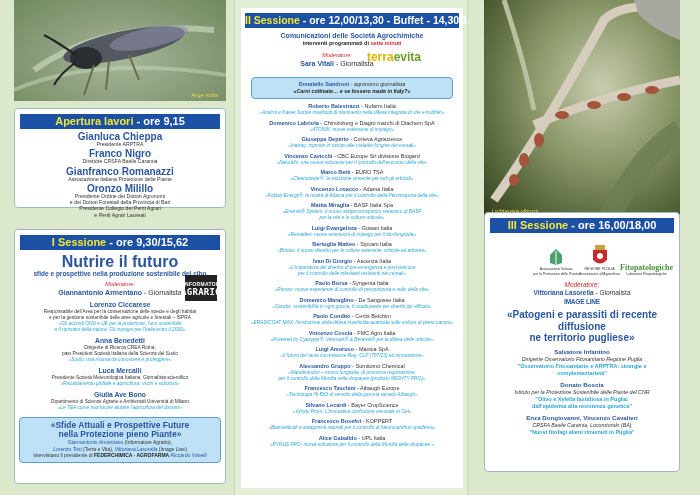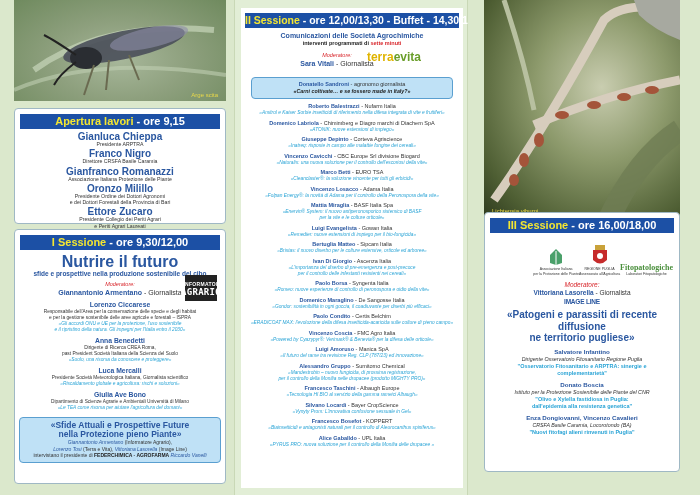--- a/index.html
+++ b/index.html
@@ -79,40 +79,39 @@
       <ellipse cx="72" cy="58" rx="16" ry="11" fill="#2a2d32"></ellipse>
       <path d="M62 55 Q40 40 30 35" stroke="#222" stroke-width="2" fill="none"></path>
       <path d="M62 62 Q45 75 40 85" stroke="#222" stroke-width="2" fill="none"></path>
       <path d="M95 60 L92 90" stroke="#6a6a50" stroke-width="2"></path>
       <path d="M115 55 L125 80" stroke="#6a6a50" stroke-width="2"></path>
       <path d="M80 65 L70 95" stroke="#6a6a50" stroke-width="2"></path>
     </svg>
     <div class="cap" style="right:8px;bottom:3px;">Arge scita</div>
   </div>
 
-  <div class="box" id="ap" style="left:14px;top:108px;width:212px;height:116px;">
+  <div class="box" id="ap" style="left:14px;top:108px;width:212px;height:100px;">
     <div class="hdr"><span class="y">Apertura lavori</span><span> - ore 9,15</span></div>
     <div>
       <div class="nm">Gianluca Chieppa</div>
       <div class="rl">Presidente ARPTRA</div>
       <div class="nm">Franco Nigro</div>
       <div class="rl">Direttore CRSFA Basile Caramia</div>
       <div class="nm">Gianfranco Romanazzi</div>
       <div class="rl">Associazione Italiana Protezione delle Piante</div>
       <div class="nm">Oronzo Milillo</div>
       <div class="rl">Presidente Ordine dei Dottori Agronomi</div>
       <div class="rl">e dei Dottori Forestali della Provincia di Bari</div>
-      <div class="nm">Ettore Zucaro</div>
       <div class="rl">Presidente Collegio dei Periti Agrari</div>
       <div class="rl">e Periti Agrari Laureati</div>
     </div>
   </div>
 
   <div class="box" id="s1" style="left:14px;top:229px;width:212px;height:255px;">
-    <div class="hdr"><span class="y">I Sessione</span><span> - ore 9,30/12,00</span></div>
+    <div class="hdr"><span class="y">I Sessione</span><span> - ore 9,30/15,62</span></div>
     <div class="title">Nutrire il futuro</div>
     <div class="sub">sfide e prospettive nella produzione sostenibile del cibo</div>
     <div class="moderow">
       <div class="mod">Moderatore:</div>
       <div class="modname"><span>Giannantonio Armentano</span><span class="g"> - Giornalista</span></div>
       <div class="logo-agr" style="top:-6px;">
           <span>L'INFORMATORE</span>
           <span class="big">AGRARIO</span>
         </div>
     </div>

